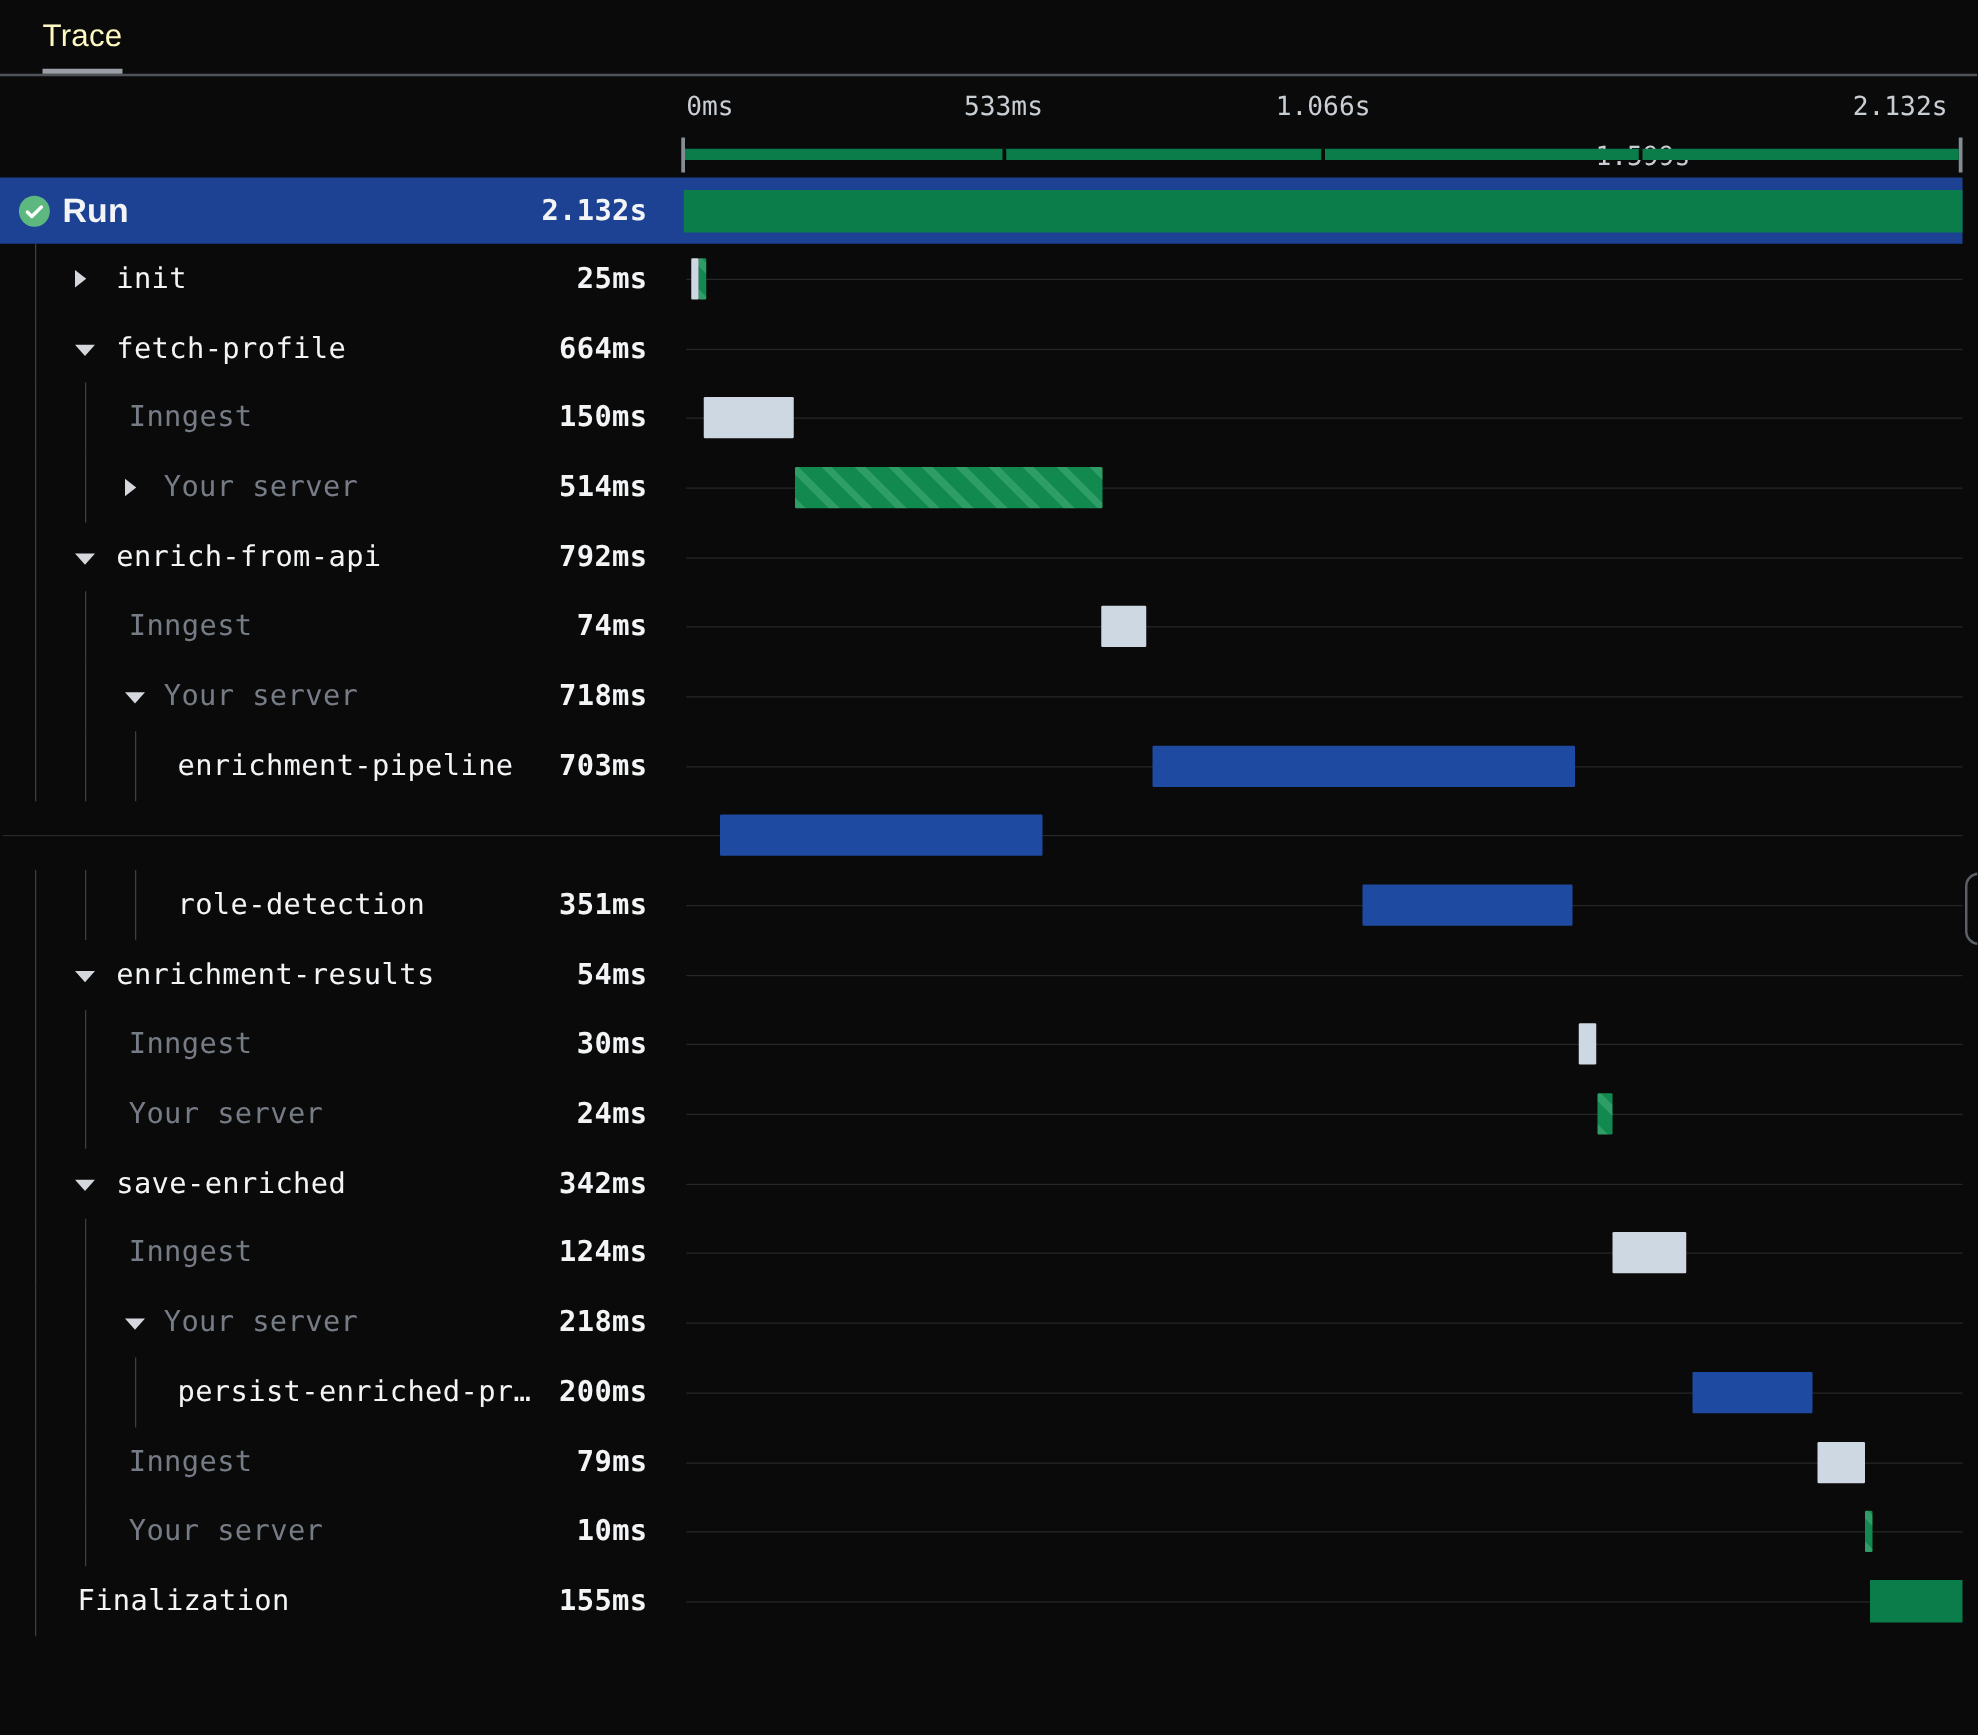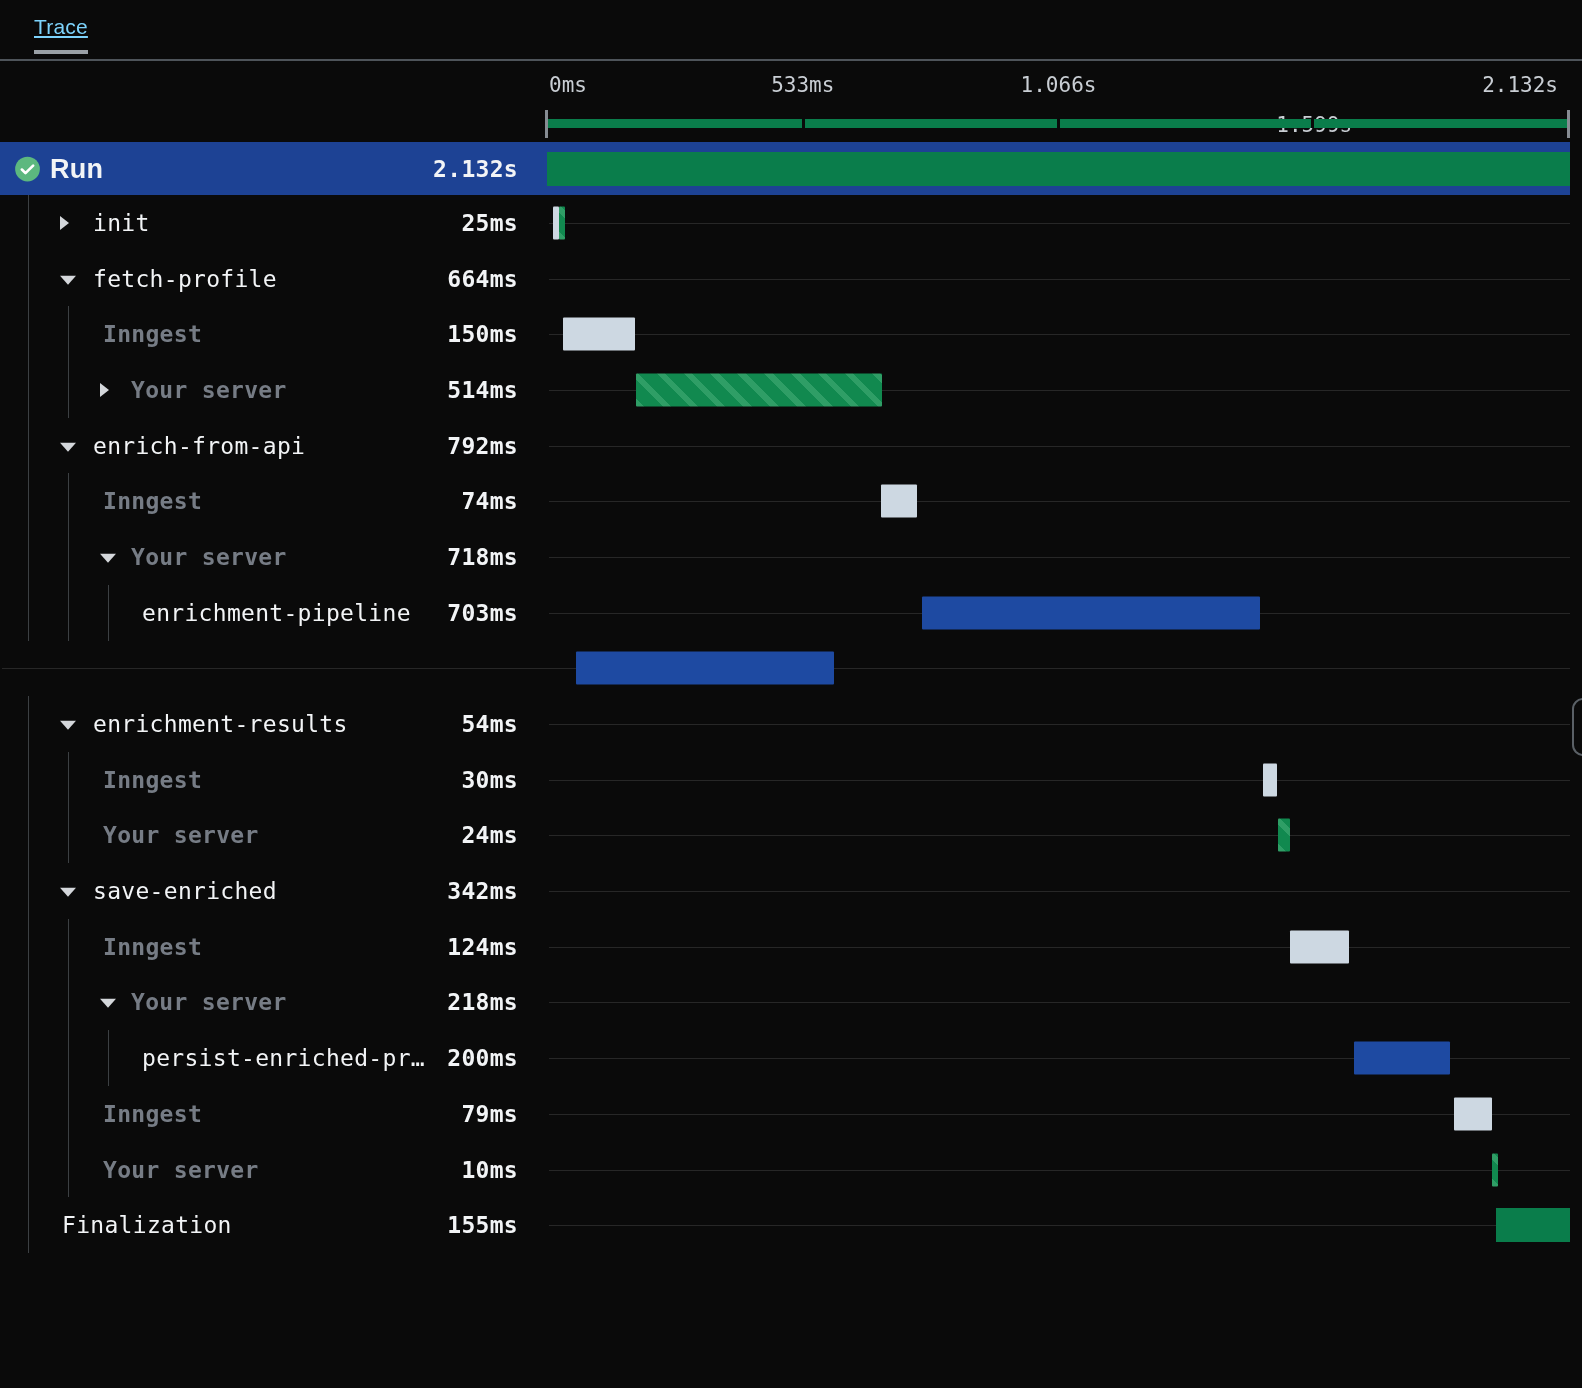--- a/index.html
+++ b/index.html
@@ -1,22 +1,22 @@
 <!DOCTYPE html>
 <html><head>
 <meta charset="utf-8">
 <style>
   html,body{margin:0;padding:0;background:#0a0a0a;}
   #app{position:relative;width:1582px;height:1388px;background:#0a0a0a;overflow:hidden;
        font-family:"DejaVu Sans Mono","Liberation Mono",monospace;}
   
   .header{position:relative;height:59px;border-bottom:2px solid #4e545a;}
   .tab{display:inline-block;margin-left:34px;padding-top:15px;}
-  .tab-label{color:#7dd3fc;font-family:"Liberation Sans","DejaVu Sans",sans-serif;
-             font-size:21px;font-weight:500;letter-spacing:.2px;text-decoration:underline;}
+  .tab-label{color:#fef9c3;font-family:"Liberation Sans","DejaVu Sans",sans-serif;
+             font-size:25px;font-weight:500;letter-spacing:.2px;}
   .tab-underline{height:4px;background:#9aa0a6;margin-top:11px;}
   
   .ruler{position:relative;height:81px;width:1570px;}
   .ruler-area{position:absolute;left:547px;right:0;top:0;bottom:0;}
   .tick-label{position:absolute;top:12px;color:#c9ced4;font-size:21px;white-space:nowrap;}
   .tick-label.t0{left:2px;}
   .tick-label.t1{left:25%;transform:translateX(-50%);}
   .tick-label.t2{left:50%;transform:translateX(-50%);}
   .tick-label.t3{left:75%;transform:translateX(-50%);margin-top:40px;}
   .tick-label.t4{right:12px;}
@@ -43,21 +43,21 @@
   .arrow{position:absolute;top:50%;width:0;height:0;cursor:pointer;}
   .arrow.expanded{transform:translateY(-35%);border-left:8px solid transparent;
        border-right:8px solid transparent;border-top:9px solid #d4d7db;}
   .arrow.collapsed{transform:translateY(-50%);border-top:7px solid transparent;
        border-bottom:7px solid transparent;border-left:9px solid #d4d7db;}
   
   .d0 .name{left:50px;font-family:"Liberation Sans","DejaVu Sans",sans-serif;
             font-size:27px;font-weight:600;letter-spacing:.2px;}
   .d1 .arrow{left:60px;} .d1.has-arrow .name{left:93px;}
   .d1.no-arrow .name{left:62px;}
-  .d2 .name{left:103px;font-weight:bold;} .d2 .arrow{left:100px;} .d2.has-arrow .name{left:131px;}
+  .d2 .name{left:103px;} .d2 .arrow{left:100px;} .d2.has-arrow .name{left:131px;}
   .d3 .name{left:142px;}
   .status-icon{position:absolute;left:14px;top:50%;transform:translateY(-50%);
        width:27px;height:27px;}
   
   .bar{position:absolute;top:50%;transform:translateY(-50%);height:33px;min-width:4px;
        border-radius:1px;}
   .bar.run{background:#0a7d4b;height:34px;border-radius:0;}
   .bar.step{background:#1e4aa2;}
   .bar.queue{background:#cdd8e2;}
   .bar.server{background:repeating-linear-gradient(45deg,#2f9e66 0 6px,#11894f 6px 19px);}
@@ -196,20 +196,32 @@
         </div>
         <div class="tl">
           <div class="bar step" style="left: 36.6792%; width: 32.9737%;"></div>
         </div>
       </div>
       <div class="row d3 tone-white no-arrow">
         <div class="tl">
           <div class="bar step" style="left: 36.6792%; width: 16.4165%;"></div>
         </div>
       </div>
+      <div class="row d3 tone-white no-arrow">
+        <div class="left">
+          <div class="guide g1"></div>
+          <div class="guide g2"></div>
+          <div class="guide g3"></div>
+          <span class="name">role-detection</span>
+          <span class="dur">351ms</span>
+        </div>
+        <div class="tl">
+          <div class="bar step" style="left: 53.0488%; width: 16.4634%;"></div>
+        </div>
+      </div>
       <div class="row d1 tone-white has-arrow">
         <div class="left">
           <div class="guide g1"></div>
           <span class="arrow expanded"></span>
           <span class="name">enrichment-results</span>
           <span class="dur">54ms</span>
         </div>
         <div class="tl"></div>
       </div>
       <div class="row d2 tone-gray no-arrow">

